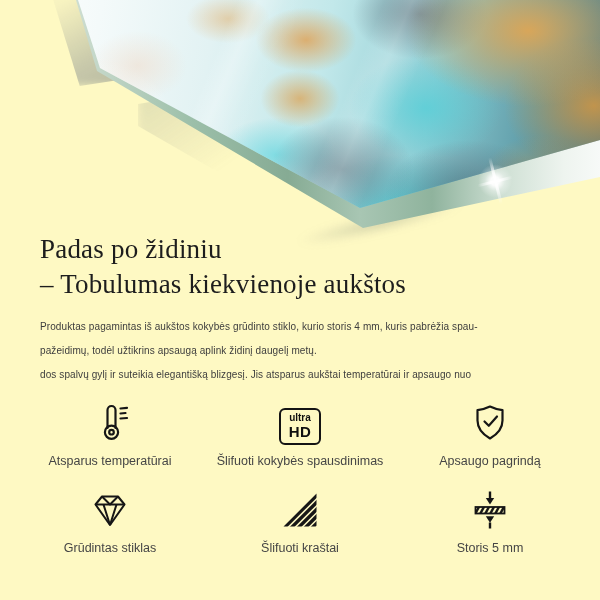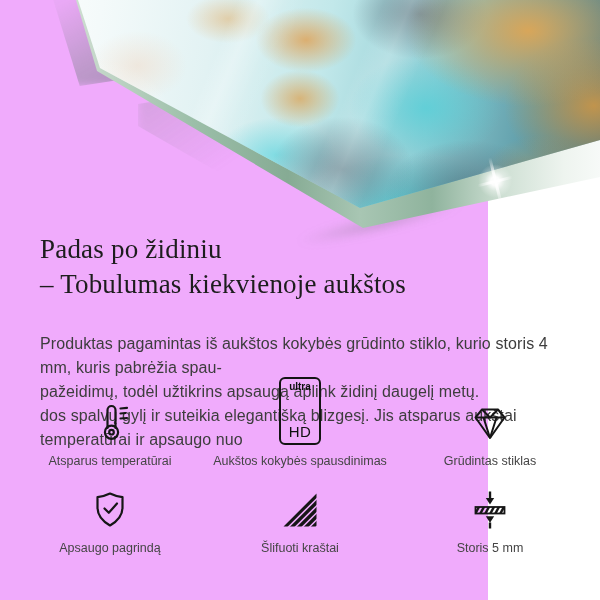--- a/index.html
+++ b/index.html
@@ -1,20 +1,20 @@
 <!DOCTYPE html>
 <html><head>
 <meta charset="utf-8">
 <style>
   html,body{margin:0;padding:0;}
   body{
     width:600px;height:600px;background:#ffffff;overflow:hidden;position:relative;
     font-family:"Liberation Sans","DejaVu Sans",sans-serif;
   }
-  .page{position:absolute;inset:0;width:488px;height:600px;background:#f0abfc;}
+  .page{position:absolute;inset:0;width:600px;height:600px;background:#fef9c3;}
 
   
   .hero{position:absolute;left:0;top:0;width:600px;height:235px;}
 
   .corner-shadow{
     position:absolute;left:22px;top:-6px;width:105px;height:92px;
     background:linear-gradient(150deg, rgba(135,143,148,.05) 20%, rgba(120,129,134,.40) 70%, rgba(108,118,124,.48) 100%);
     clip-path:polygon(28% 0, 92% 0, 100% 92%, 55% 100%);
     filter:blur(4px);
   }
@@ -78,37 +78,37 @@
   .sparkle .ray-h{top:50%;left:12%;height:3px;width:76%;margin-top:-1.5px;
     background:linear-gradient(to right, transparent, #fff 44% 56%, transparent);}
 
   
   .content{position:absolute;left:40px;top:232px;width:530px;}
   h1{
     margin:0;font-family:"Liberation Serif","DejaVu Serif",serif;font-weight:400;
     font-size:27px;line-height:35px;color:#1d1d1d;letter-spacing:.2px;
   }
   h1 span{display:block;}
-  .desc{margin-top:30px;font-size:16px;line-height:24px;color:#3d3d3d;letter-spacing:.1px;}
+  .desc{margin-top:13px;font-size:10px;line-height:24px;color:#3d3d3d;letter-spacing:.1px;}
 
   
   .features{
     position:absolute;left:15px;top:399px;width:570px;
     display:grid;grid-template-columns:repeat(3,190px);row-gap:17px;
   }
   .feature{display:flex;flex-direction:column;align-items:center;}
   .icon-wrap{height:46px;display:flex;align-items:flex-end;justify-content:center;}
   .caption{margin-top:9px;font-size:12.5px;line-height:15px;color:#454545;white-space:nowrap;}
 
   .uhd-box{
     display:inline-flex;flex-direction:column;align-items:center;
-    border:2.6px solid #141414;border-radius:6px;padding:3px 8px 4px;color:#101010;gap:25px;
+    border:2.6px solid #141414;border-radius:6px;padding:3px 8px 4px;color:#101010;
   }
   .uhd-top{font-size:10px;font-weight:700;line-height:1;}
-  .uhd-bottom{font-size:15px;font-weight:400;line-height:1;margin-top:7px;letter-spacing:.3px;}
+  .uhd-bottom{font-size:15px;font-weight:700;line-height:1;margin-top:1px;letter-spacing:.3px;}
 
   .ficon{display:block;}
 </style>
 </head>
 <body>
 
 <div class="page">
 
   <div class="hero">
     <div class="corner-shadow"></div>
@@ -153,47 +153,47 @@
       <div class="caption">Atsparus temperatūrai</div>
     </div>
 
     <div class="feature">
       <div class="icon-wrap">
         <div class="uhd-box">
           <span class="uhd-top">ultra</span>
           <span class="uhd-bottom">HD</span>
         </div>
       </div>
-      <div class="caption">Aukštos kokybės spausdinimas</div>
+      <div class="caption">Šlifuoti kokybės spausdinimas</div>
+    </div>
+
+    <div class="feature">
+      <div class="icon-wrap">
+        <svg class="ficon" width="44" height="44" viewBox="0 0 44 44">
+          <g fill="none" stroke="#161616" stroke-width="2.2" stroke-linecap="round" stroke-linejoin="round">
+            <path d="M22 5.5 C25.5 7.2 30 8.6 34.5 9.2 V19.5 C34.5 27.5 29.5 33.2 22 37.5 C14.5 33.2 9.5 27.5 9.5 19.5 V9.2 C14 8.6 18.5 7.2 22 5.5 Z"></path>
+            <path d="M16.5 20.5 L20.8 24.8 L29 15.5"></path>
+          </g>
+        </svg>
+      </div>
+      <div class="caption">Apsaugo pagrindą</div>
     </div>
 
     <div class="feature">
       <div class="icon-wrap">
         <svg class="ficon" width="44" height="44" viewBox="0 0 44 44">
           <g fill="none" stroke="#161616" stroke-width="2" stroke-linejoin="round">
             <path d="M14 8.5 H30 L36.5 16.5 L22 37 L7.5 16.5 Z"></path>
             <path d="M7.5 16.5 H36.5"></path>
             <path d="M14 8.5 L22 16.5 L30 8.5"></path>
             <path d="M15.5 16.5 L22 37 M28.5 16.5 L22 37"></path>
           </g>
         </svg>
       </div>
       <div class="caption">Grūdintas stiklas</div>
-    </div>
-
-    <div class="feature">
-      <div class="icon-wrap">
-        <svg class="ficon" width="44" height="44" viewBox="0 0 44 44">
-          <g fill="none" stroke="#161616" stroke-width="2.2" stroke-linecap="round" stroke-linejoin="round">
-            <path d="M22 5.5 C25.5 7.2 30 8.6 34.5 9.2 V19.5 C34.5 27.5 29.5 33.2 22 37.5 C14.5 33.2 9.5 27.5 9.5 19.5 V9.2 C14 8.6 18.5 7.2 22 5.5 Z"></path>
-            <path d="M16.5 20.5 L20.8 24.8 L29 15.5"></path>
-          </g>
-        </svg>
-      </div>
-      <div class="caption">Apsaugo pagrindą</div>
     </div>
 
     <div class="feature">
       <div class="icon-wrap">
         <svg class="ficon" width="44" height="44" viewBox="0 0 44 44">
           <defs>
               <clipPath id="triClip">
                 <path d="M5.5 38.5 L38.5 5.5 L38.5 38.5 Z"></path>
               </clipPath>
             </defs>

